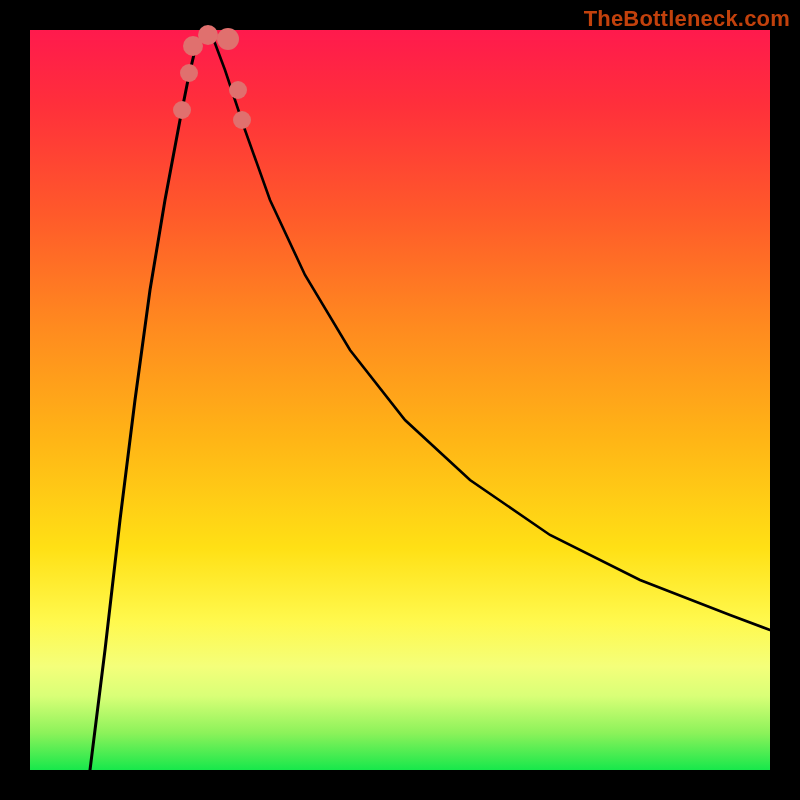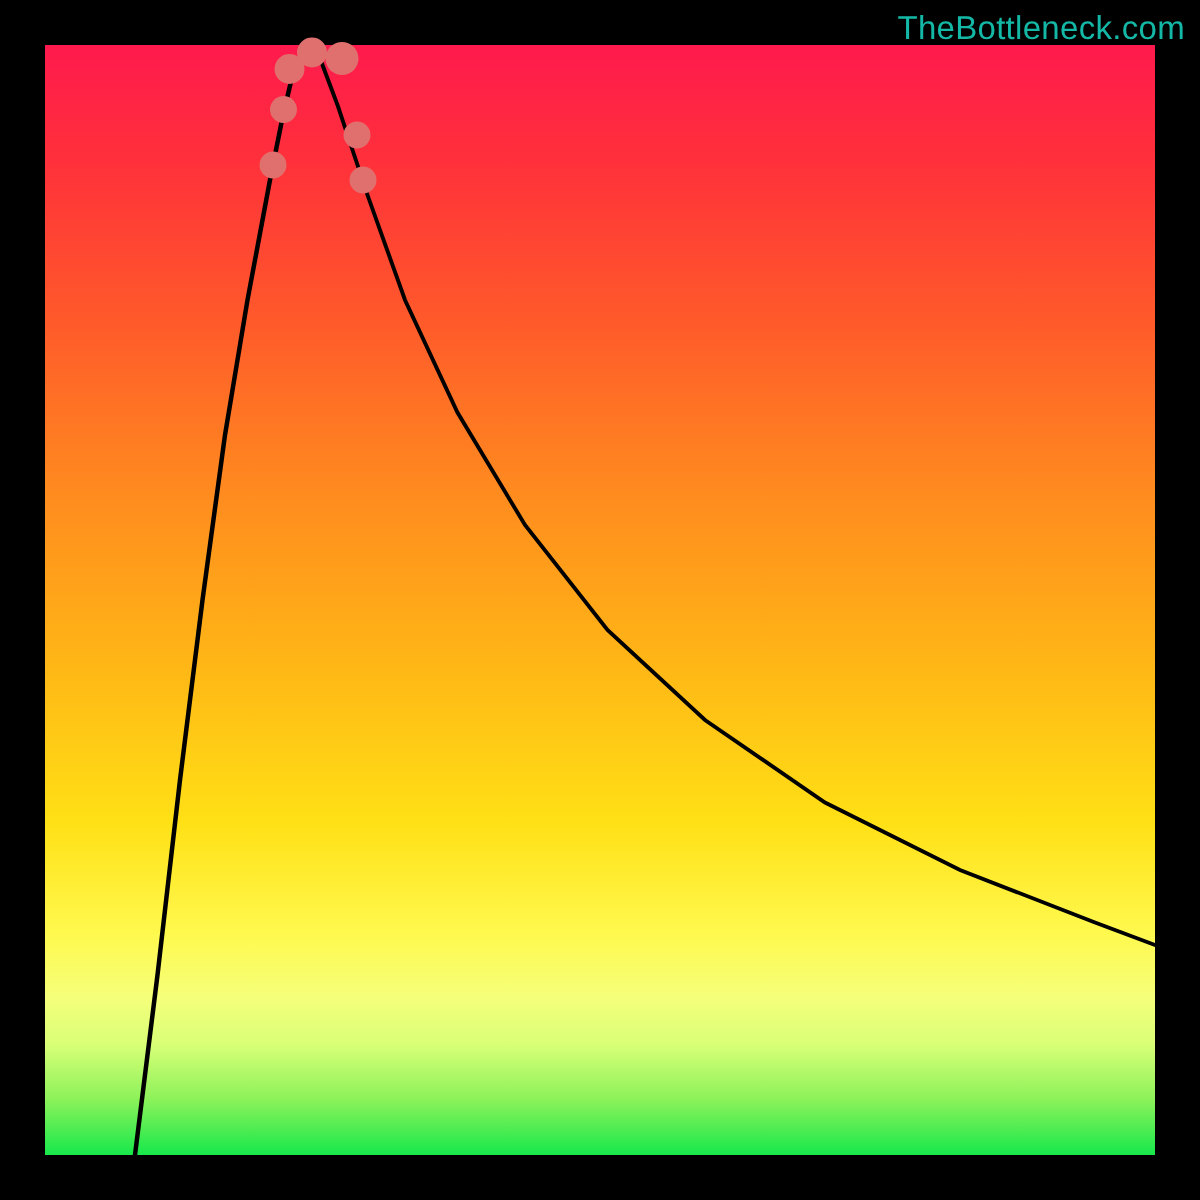--- a/index.html
+++ b/index.html
@@ -36,24 +36,24 @@
       #f4ff7a 86%,
       #d9ff77 90%,
       #8cf25a 95%,
       #17e84b 100%
     );
   }
   .watermark {
     position: absolute;
     top: 6px;
     right: 10px;
-    color: #14b8a6;
+    color: #c2410c;
     font-size: 22px;
     letter-spacing: 0.2px;
-    font-weight: 400;
+    font-weight: 700;
     user-select: none;
   }
   svg.curves {
     position: absolute;
     left: 0;
     top: 0;
     width: 740px;
     height: 740px;
     overflow: visible;
   }

